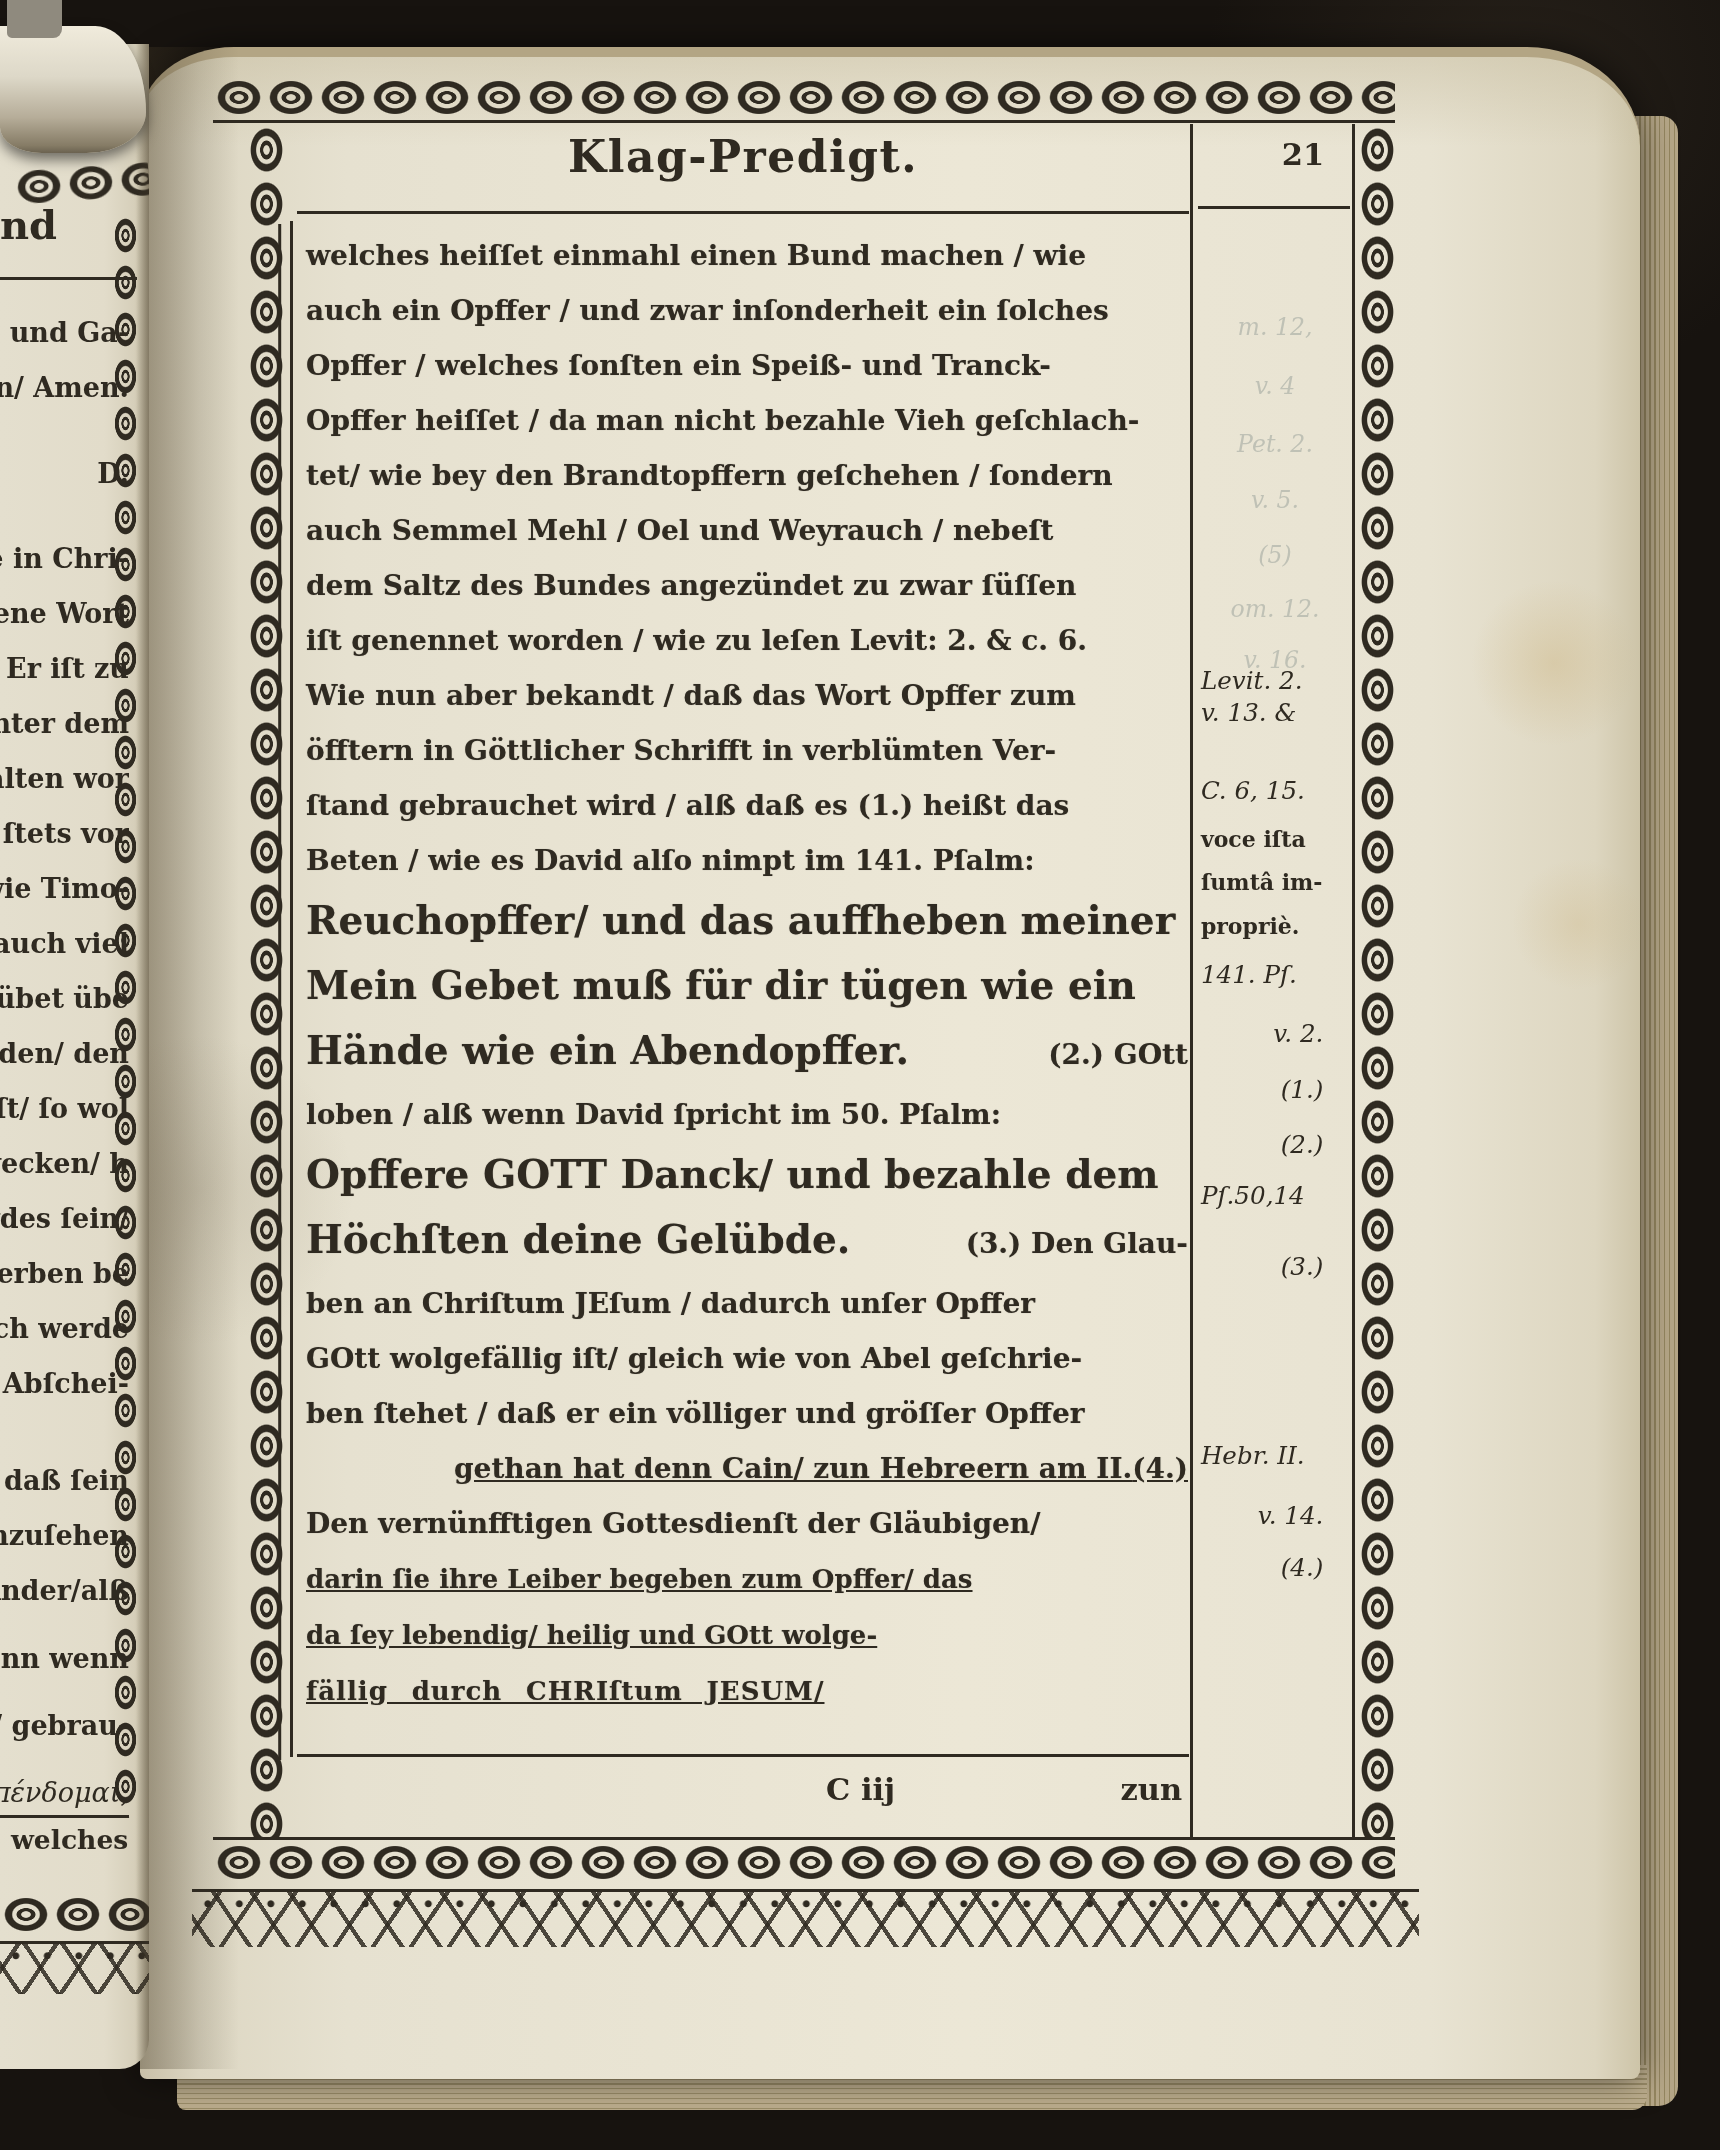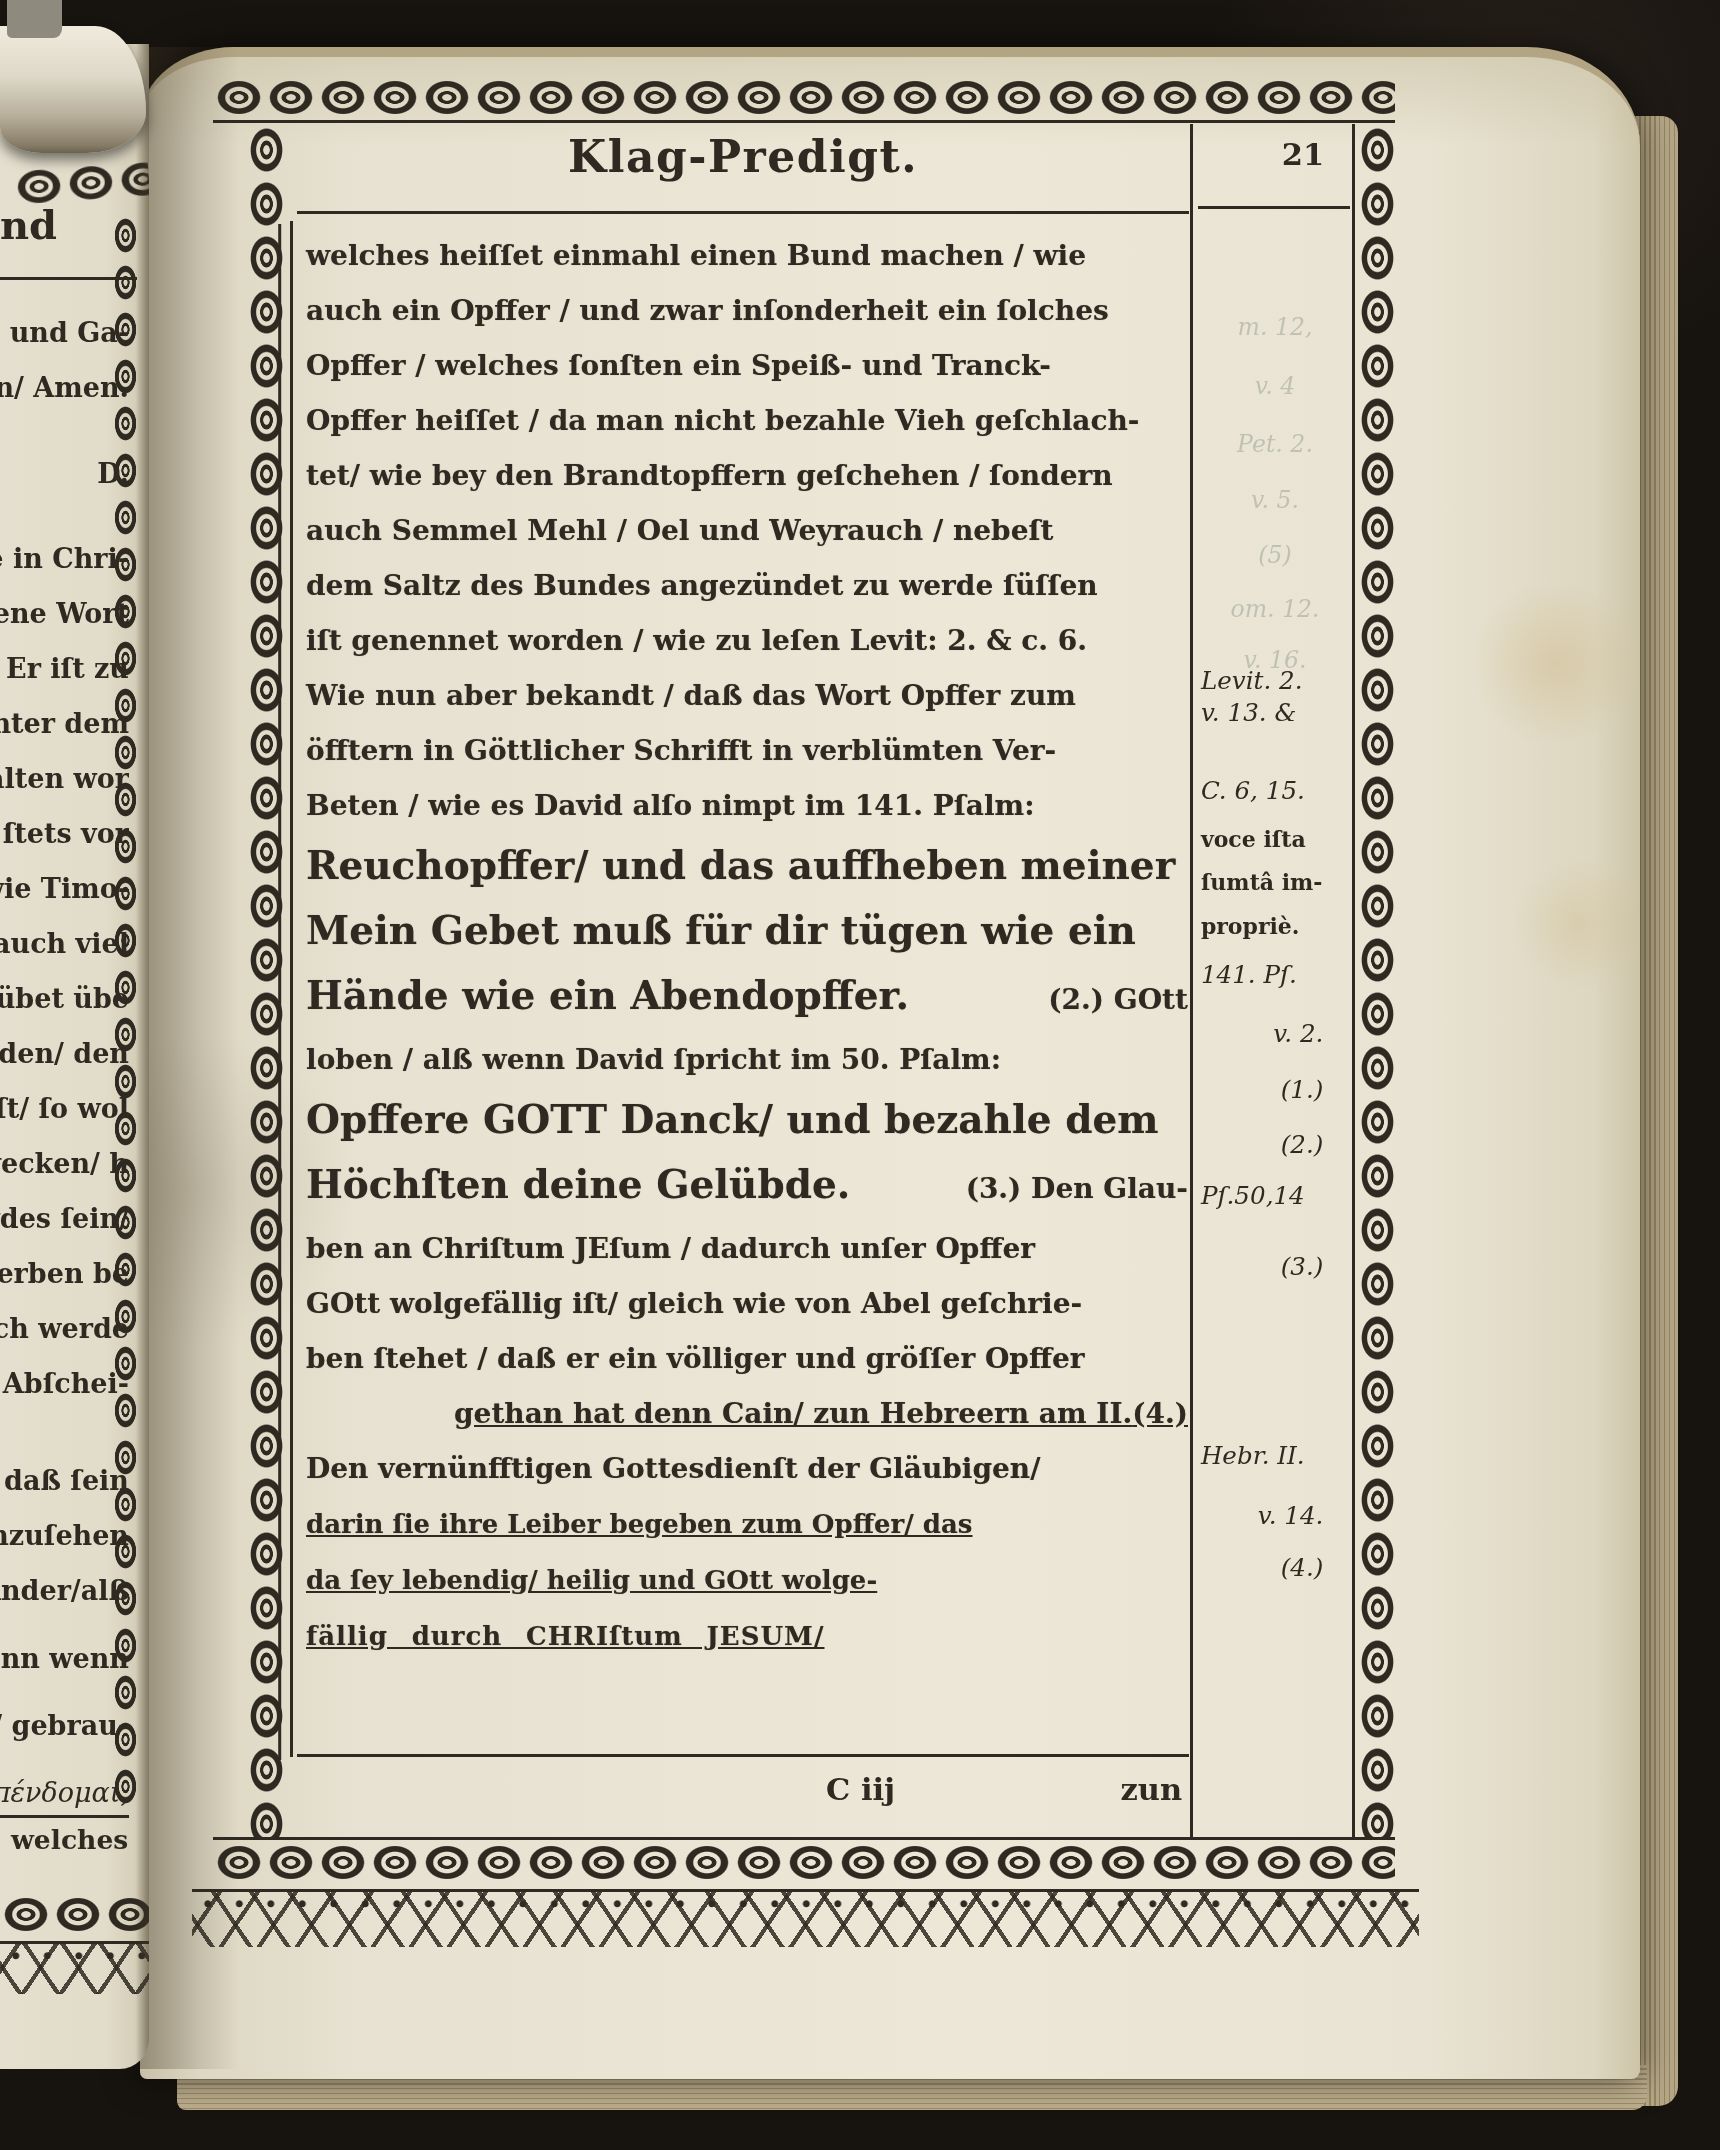--- a/index.html
+++ b/index.html
@@ -181,33 +181,37 @@
         </div>
         <div class="line">
           <span class="a">tet/ wie bey den Brandtopffern geſchehen / ſondern</span>
           
         </div>
         <div class="line">
           <span class="a">auch Semmel Mehl / Oel und Weyrauch / nebeſt</span>
           
         </div>
         <div class="line">
-          <span class="a">dem Saltz des Bundes angezündet zu werde ſüſſen</span>
+          <span class="a">dem Saltz des Bundes angezündet zu zwar ſüſſen</span>
           
         </div>
         <div class="line">
           <span class="a">iſt genennet worden / wie zu leſen Levit: 2. &amp; c. 6.</span>
           
         </div>
         <div class="line">
           <span class="a">Wie nun aber bekandt / daß das Wort Opffer zum</span>
           
         </div>
         <div class="line">
           <span class="a">öfftern in Göttlicher Schrifft in verblümten Ver-</span>
+          
+        </div>
+        <div class="line">
+          <span class="a">ſtand gebrauchet wird / alß daß es (1.) heißt das</span>
           
         </div>
         <div class="line">
           <span class="a">Beten / wie es David alſo nimpt im 141. Pſalm:</span>
           
         </div>
         <div class="line lg">
           <span class="a">Reuchopffer/ und das auffheben meiner</span>
           
         </div>

